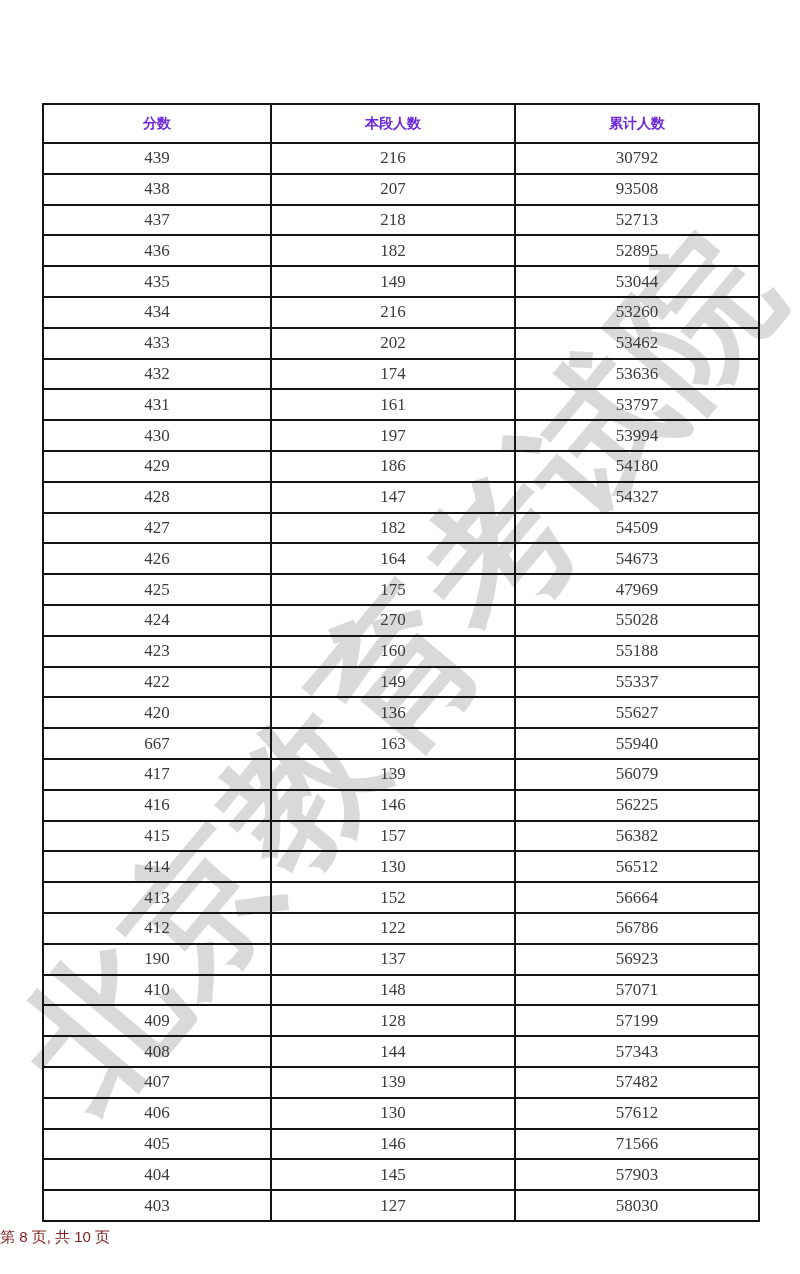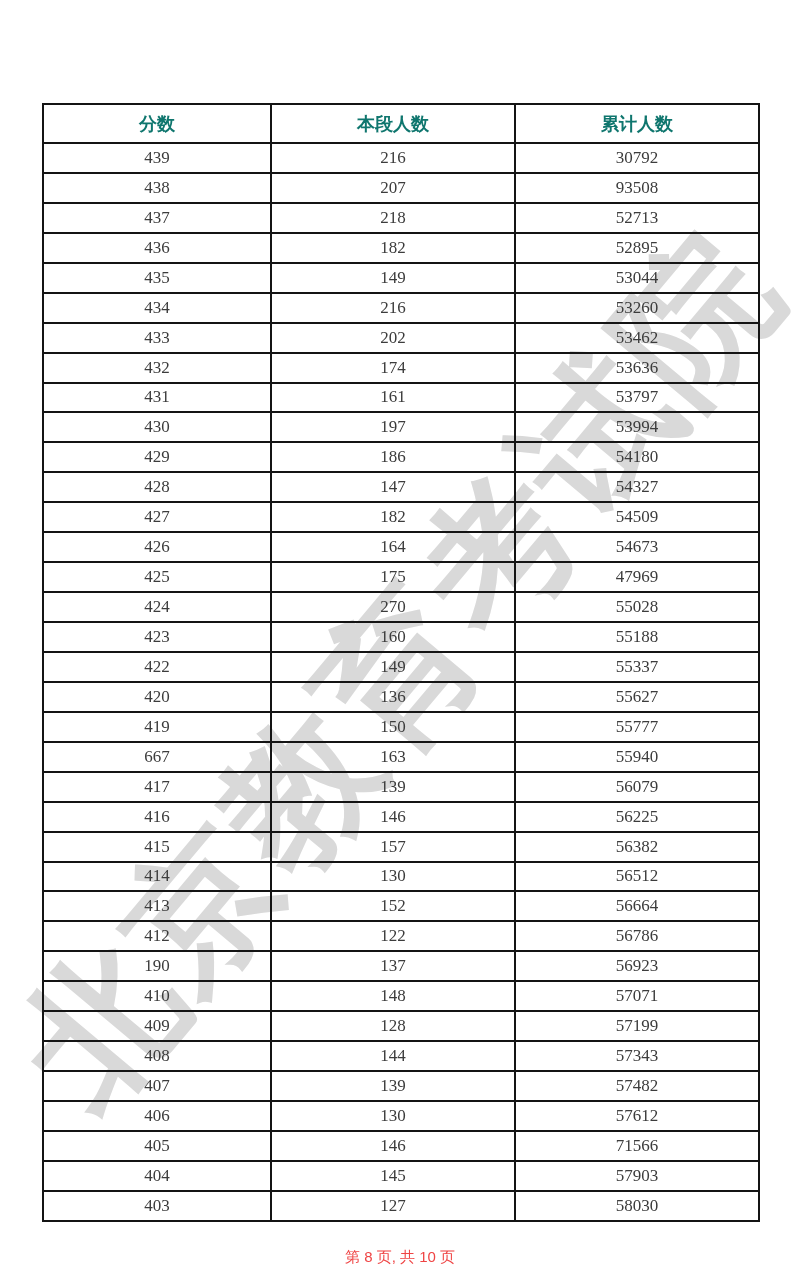--- a/index.html
+++ b/index.html
@@ -43,39 +43,38 @@
   .score-table th,
   .score-table td {
     border: 2px solid #141414;
     text-align: center;
     vertical-align: middle;
     padding: 0;
     overflow: hidden;
   }
   .score-table thead th {
     height: 37px;
-    font-size: 18px;
+    font-size: 14px;
     font-weight: 700;
-    color: #0f766e;
+    color: #6d28d9;
   }
   .score-table td {
     font-size: 17px;
     color: #3c3c3c;
   }
   .page-footer {
     position: absolute;
     top: 1228px;
     left: 0;
     width: 100%;
-    text-align: center;
+    text-align: left;
     font-size: 15px;
-    color: #ef4444;
+    color: #7f1d1d;
     z-index: 1;
     font-family: "Liberation Sans", sans-serif;
-    margin-top: 20px;
   }
 </style>
 </head>
 <body>
 
 <div class="watermark">北京教育考试院</div>
 
 <table class="score-table">
   <colgroup>
     <col style="width:228px">
@@ -179,25 +178,20 @@
         <td>422</td>
         <td>149</td>
         <td>55337</td>
       </tr>
       <tr>
         <td>420</td>
         <td>136</td>
         <td>55627</td>
       </tr>
       <tr>
-        <td>419</td>
-        <td>150</td>
-        <td>55777</td>
-      </tr>
-      <tr>
         <td>667</td>
         <td>163</td>
         <td>55940</td>
       </tr>
       <tr>
         <td>417</td>
         <td>139</td>
         <td>56079</td>
       </tr>
       <tr>

